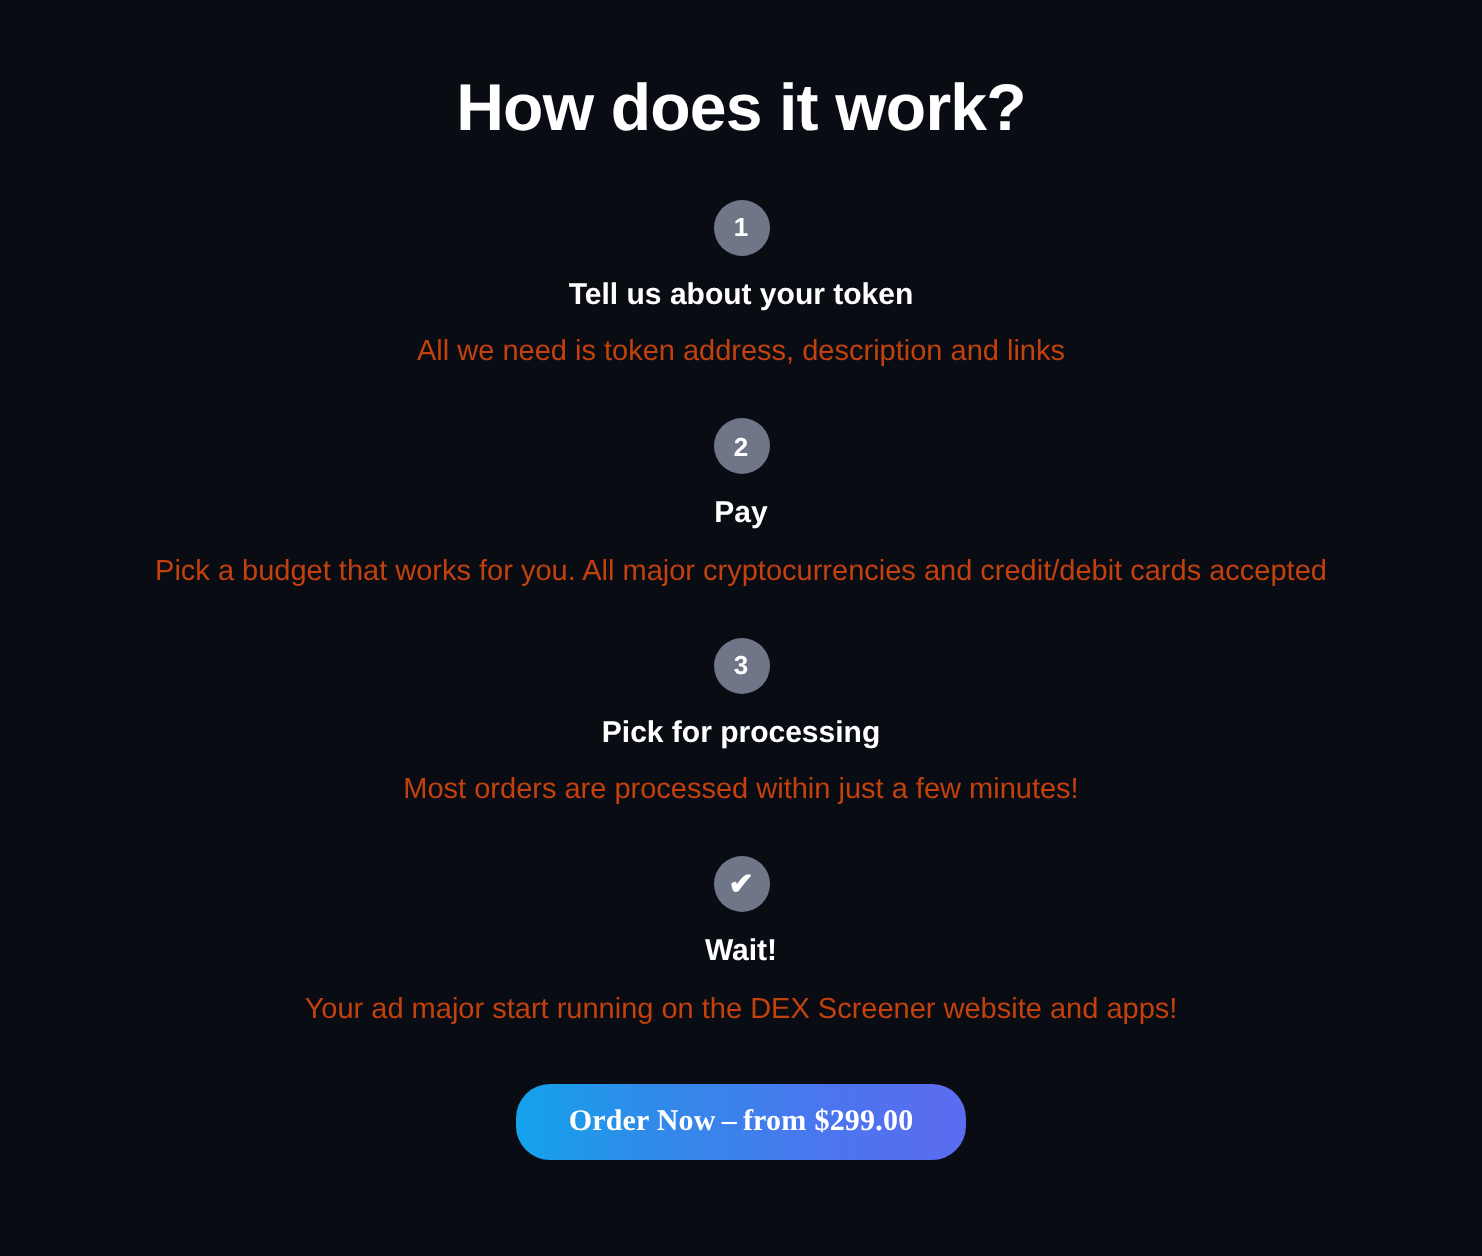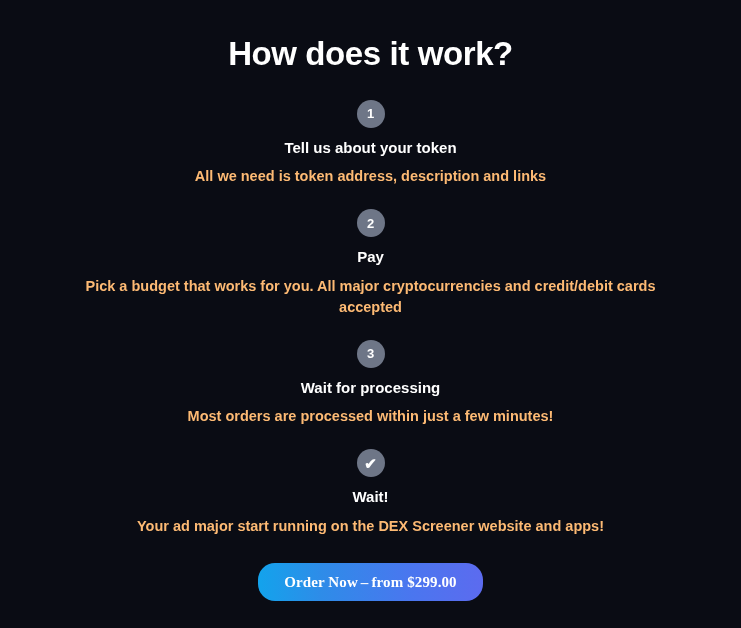--- a/index.html
+++ b/index.html
@@ -64,23 +64,23 @@
   .step-title {
     color: #ffffff;
     font-size: 15px;
     font-weight: bold;
     line-height: 1.3;
     margin: 0 0 9px 0;
     text-align: center;
   }
 
   .step-desc {
-    color: #fdba74;
+    color: #c2410c;
     font-size: 14.5px;
-    font-weight: bold;
+    font-weight: normal;
     line-height: 1.45;
     margin: 0 auto;
     max-width: 600px;
   }
 
   .step-1 { margin-top: 6px; }
   .step-2 { margin-top: 22px; }
   .step-3 { margin-top: 22px; }
   .step-4 { margin-top: 22px; }
 
@@ -130,21 +130,21 @@
     </div>
 
     <div class="step step-2">
       <div class="badge">2</div>
       <div class="step-title">Pay</div>
       <div class="step-desc">Pick a budget that works for you. All major cryptocurrencies and credit/debit cards accepted</div>
     </div>
 
     <div class="step step-3">
       <div class="badge">3</div>
-      <div class="step-title">Wait for processing</div>
+      <div class="step-title">Pick for processing</div>
       <div class="step-desc">Most orders are processed within just a few minutes!</div>
     </div>
 
     <div class="step step-4">
       <div class="badge check">✔</div>
       <div class="step-title">Wait!</div>
       <div class="step-desc">Your ad major start running on the DEX Screener website and apps!</div>
     </div>
 
   </div>

